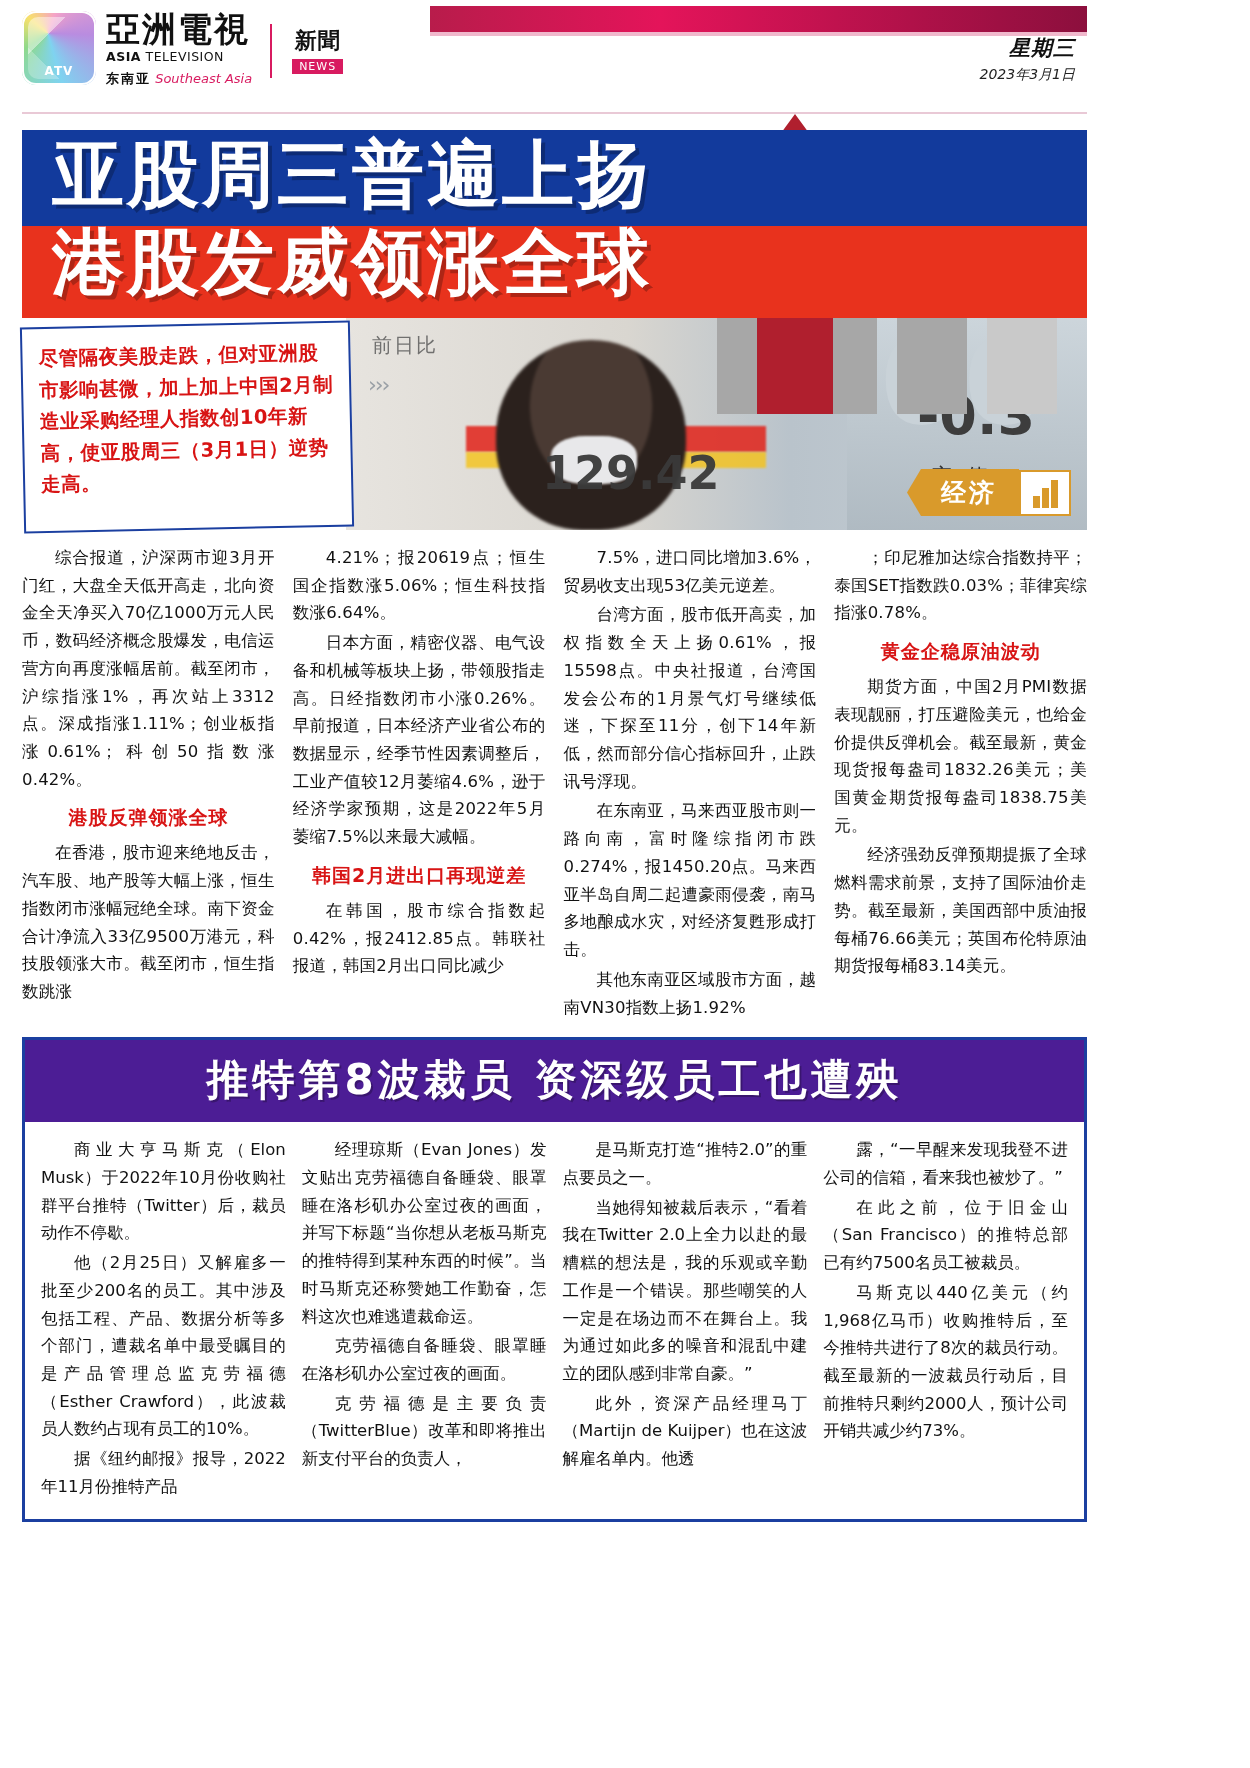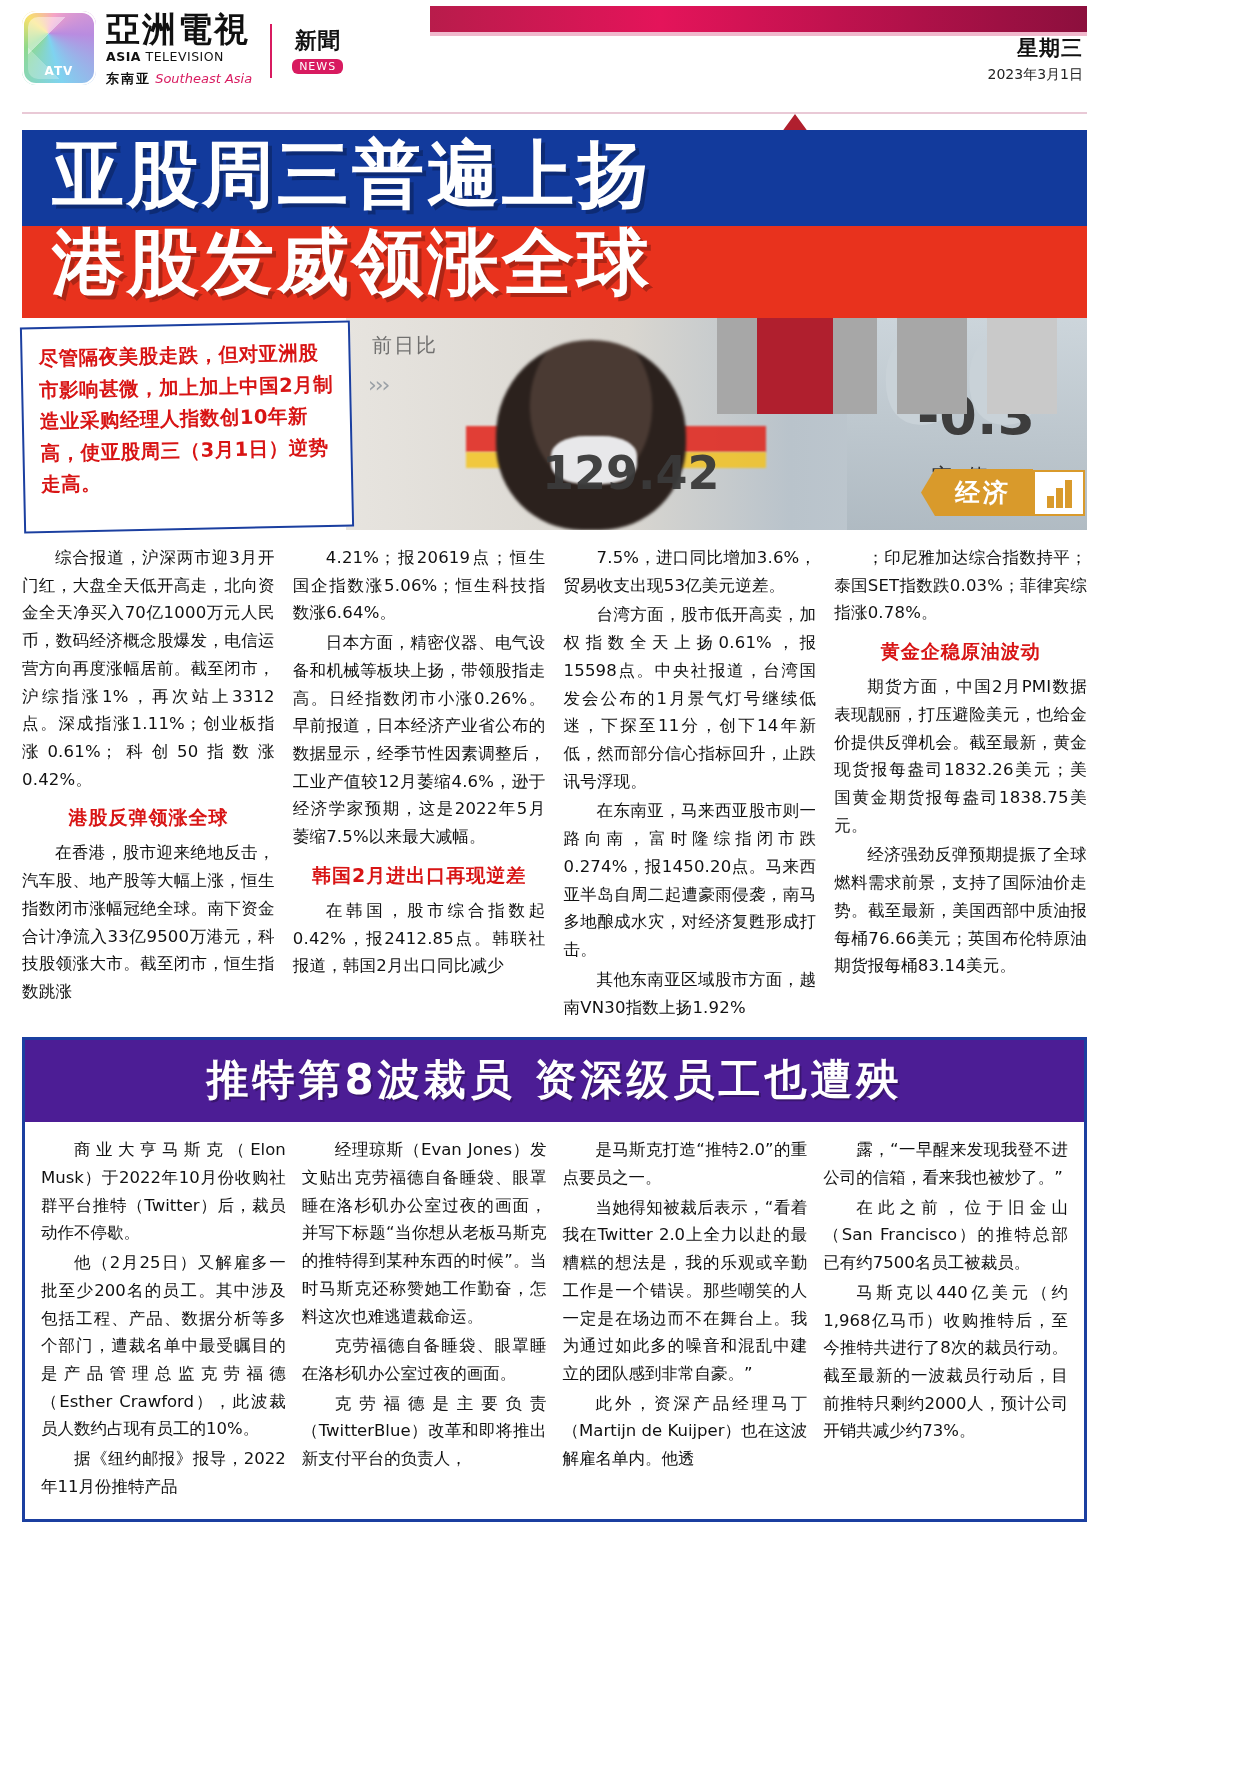--- a/index.html
+++ b/index.html
@@ -27,22 +27,22 @@
      border-radius:10px;}
   .mast-text{display:flex;flex-direction:column;justify-content:center;padding-top:4px;}
   .mast-cn{font-size:34px;font-weight:700;letter-spacing:2px;color:#111;line-height:1;font-family:"DejaVu Sans",sans-serif;}
   .mast-en{font-size:12.5px;letter-spacing:.5px;color:#111;margin-top:3px;}
   .mast-en b{font-weight:700;}
   .mast-sea{font-size:13px;color:#d81b60;margin-top:6px;font-style:italic;}
   .mast-sea .cn{color:#111;font-style:normal;font-weight:700;letter-spacing:2px;font-size:13px;}
   .mast-divider{width:2px;height:54px;background:#d81b60;margin:6px 10px 0 8px;}
   .news-badge{display:flex;flex-direction:column;align-items:center;justify-content:center;padding-top:4px;}
   .news-cn{font-size:22px;font-weight:700;color:#111;letter-spacing:1px;}
-  .news-en{margin-top:3px;background:#d81b60;color:#fff;font-size:11px;letter-spacing:1px;padding:1px 7px;border-radius:6px;}
-  .date-block{position:absolute;right:4px;top:34px;text-align:right;z-index:4;}
+  .news-en{margin-top:3px;background:#d81b60;color:#fff;font-size:11px;letter-spacing:1px;padding:1px 7px;border-radius:0;}
+  .date-block{position:absolute;right:12px;top:34px;text-align:right;z-index:4;font-style:italic;}
   .date-day{font-size:21px;font-weight:700;color:#111;letter-spacing:1px;}
   .date-full{font-size:14px;color:#222;margin-top:4px;}
   .mast-rule{position:absolute;left:0;right:0;top:112px;height:2px;background:#e9c9d6;}
 
   
   .headline{margin-top:12px;position:relative;}
   .hl-row1{background:#123a9c;padding:14px 0 10px 0;position:relative;z-index:2;}
   .hl-row2{background:#e8321d;padding:6px 0 14px 0;position:relative;z-index:2;}
   .hl-text{font-size:72px;line-height:1;font-weight:700;color:#fff;letter-spacing:3px;
     padding-left:30px;text-shadow:4px 4px 0 rgba(0,0,0,.25);font-family:Liberation Mono, monospace;}
@@ -61,21 +61,21 @@
   .photo .num{position:absolute;left:196px;top:128px;font-size:46px;font-weight:700;color:#3a3a3a;opacity:.95;filter:blur(.3px);}
   .photo .redband{position:absolute;left:120px;top:108px;width:300px;height:26px;background:#e2231a;opacity:.85;filter:blur(1px);}
   .photo .yband{position:absolute;left:120px;top:134px;width:300px;height:16px;background:#f6c318;opacity:.8;filter:blur(1px);}
   .photo .prev{position:absolute;left:26px;top:14px;font-size:20px;color:#555;letter-spacing:2px;opacity:.8;}
   .photo .chev{position:absolute;left:22px;top:54px;font-size:22px;color:#9aa0a6;letter-spacing:-2px;}
   .photo .right-panel{position:absolute;right:0;top:0;width:240px;height:100%;background:linear-gradient(180deg,#cdd6dc,#aeb9c1);opacity:.9;}
   .photo .big0{position:absolute;right:40px;top:-6px;font-size:120px;color:#c9d2d8;font-weight:700;}
   .photo .neg{position:absolute;right:52px;top:66px;font-size:54px;font-weight:700;color:#3d3d3d;}
   .photo .anzhi{position:absolute;right:96px;bottom:38px;font-size:22px;color:#333;letter-spacing:3px;}
   .photo .anzhi2{position:absolute;right:30px;bottom:38px;font-size:22px;color:#333;}
-  .econ-badge{position:absolute;right:2px;bottom:14px;display:flex;align-items:center;z-index:5;}
+  .econ-badge{position:absolute;right:16px;bottom:14px;display:flex;align-items:center;z-index:5;}
   .econ-tag{background:#d99a2b;color:#fff;font-size:25px;font-weight:700;letter-spacing:3px;
     padding:7px 22px 7px 34px;clip-path:polygon(14px 0,100% 0,100% 100%,14px 100%,0 50%);border-radius:4px 0 0 4px;}
   .econ-icon{width:52px;height:46px;background:#fff;border:2px solid #d99a2b;display:flex;align-items:flex-end;justify-content:center;gap:2px;padding-bottom:6px;box-sizing:border-box;}
   .econ-icon i{display:block;width:7px;background:#d99a2b;}
   .econ-icon i:nth-child(1){height:12px}.econ-icon i:nth-child(2){height:20px}.econ-icon i:nth-child(3){height:28px}
 
   
   .cols{display:flex;gap:18px;margin-top:14px;}
   .col{width:293px;}
   .col p{margin:0 0 0 0;text-indent:2em;font-size:16.5px;line-height:1.68;color:#111;text-align:justify;

